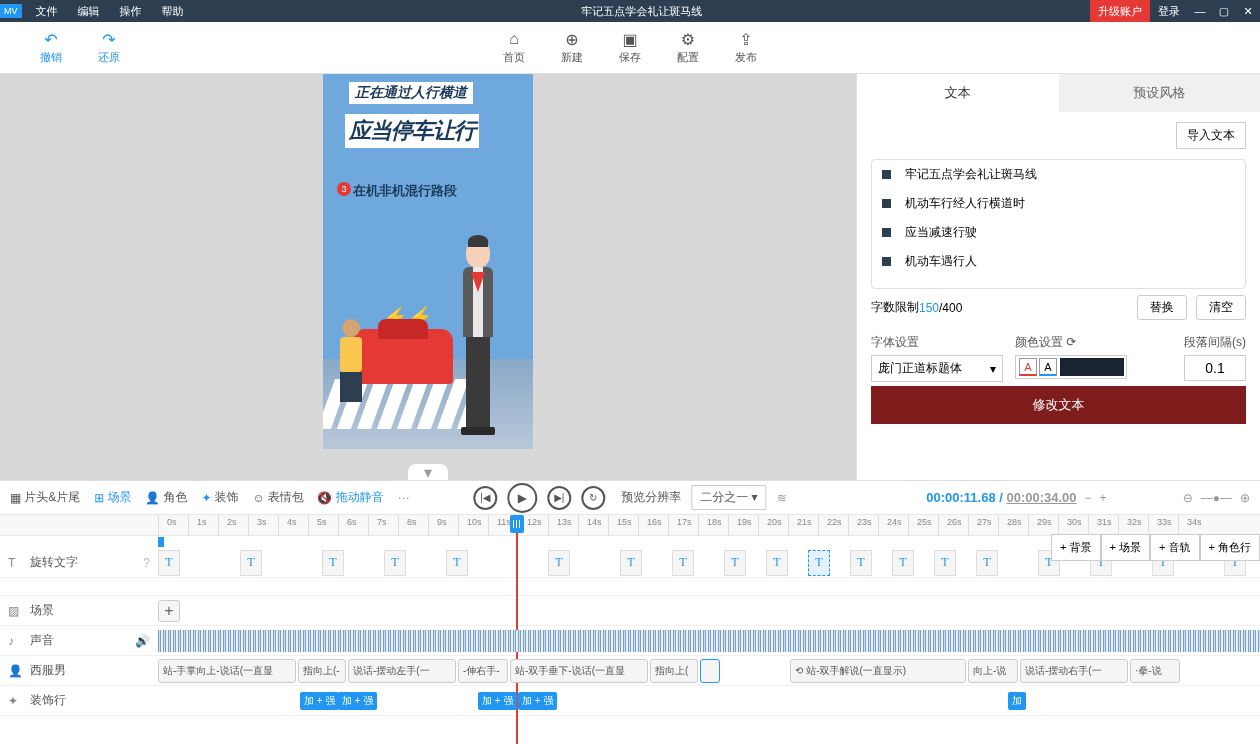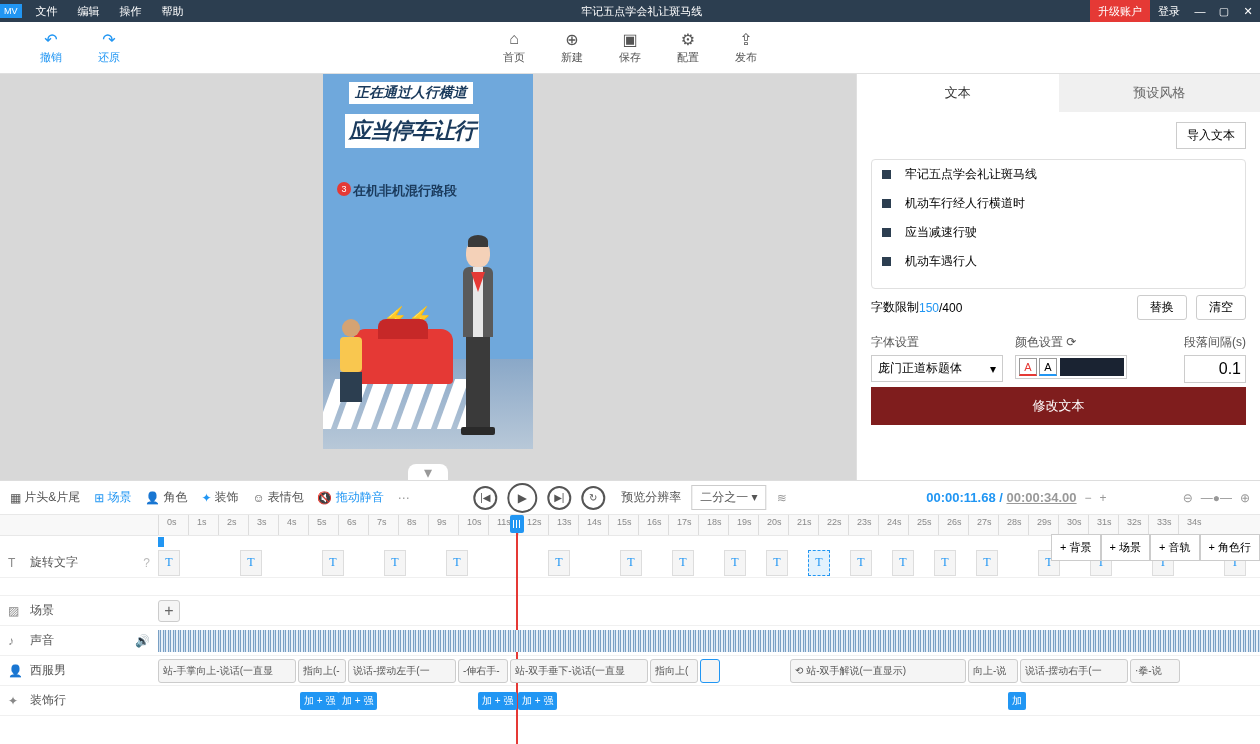--- a/index.html
+++ b/index.html
@@ -57,21 +57,21 @@
 .word-limit .count { color: #2196f3; }
 .word-limit .btns { margin-left: auto; }
 .word-limit button { border: 1px solid #ccc; background: #fff; padding: 3px 12px; font-size: 12px; margin-left: 6px; cursor: pointer; border-radius: 3px; }
 .font-settings { margin-top: 14px; display: flex; gap: 12px; align-items: flex-start; font-size: 12px; }
 .fs-col { display: flex; flex-direction: column; gap: 4px; }
 .fs-col label { color: #555; font-size: 12px; }
 .font-select { border: 1px solid #ccc; padding: 4px 6px; font-size: 12px; width: 132px; display:flex; align-items:center; justify-content:space-between; }
 .color-box { display: flex; align-items: center; border: 1px solid #ccc; padding: 2px; }
 .color-box .swatch { width: 18px; height: 18px; border: 1px solid #999; display: flex; align-items: center; justify-content: center; font-size: 11px; margin: 0 1px; }
 .color-box .preview { width: 64px; height: 18px; background: #1a2332; margin-left: 2px; }
-.spacing-input { border: 1px solid #ccc; padding: 4px; width: 62px; font-size: 16px; text-align: right; }
+.spacing-input { border: 1px solid #ccc; padding: 4px; width: 62px; font-size: 14px; text-align: center; }
 .modify-btn { width: 100%; background: #7f1d1d; color: #fff; border: none; padding: 10px; font-size: 13px; margin-top: 4px; cursor: pointer; }
 .timeline-toolbar { height: 34px; border-top: 1px solid #ddd; display: flex; align-items: center; padding: 0 10px; font-size: 12px; color: #555; position: relative; }
 .tt-item { display: flex; align-items: center; margin-right: 14px; cursor: pointer; }
 .tt-item.active { color: #2196f3; }
 .tt-item .icon { margin-right: 3px; }
 .tt-play { display: flex; align-items: center; gap: 10px; position: absolute; left: 50%; transform: translateX(-50%); }
 .tt-play .pc { width: 24px; height: 24px; border: 2px solid #555; border-radius: 50%; display: flex; align-items: center; justify-content: center; cursor: pointer; font-size: 10px; }
 .tt-play .pc.big { width: 30px; height: 30px; font-size: 12px; }
 .tt-right { margin-left: auto; display: flex; align-items: center; gap: 8px; }
 .tt-preview { border: 1px solid #ccc; padding: 3px 8px; font-size: 12px; }

